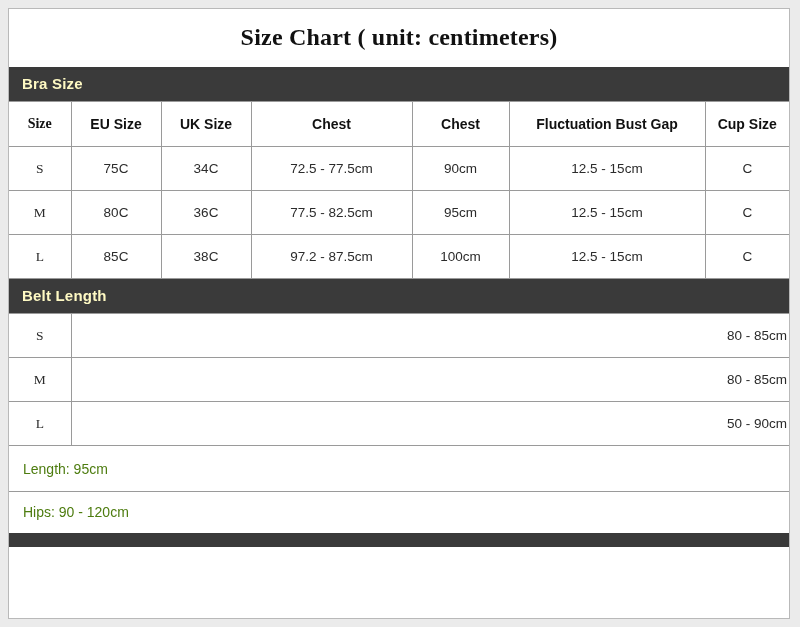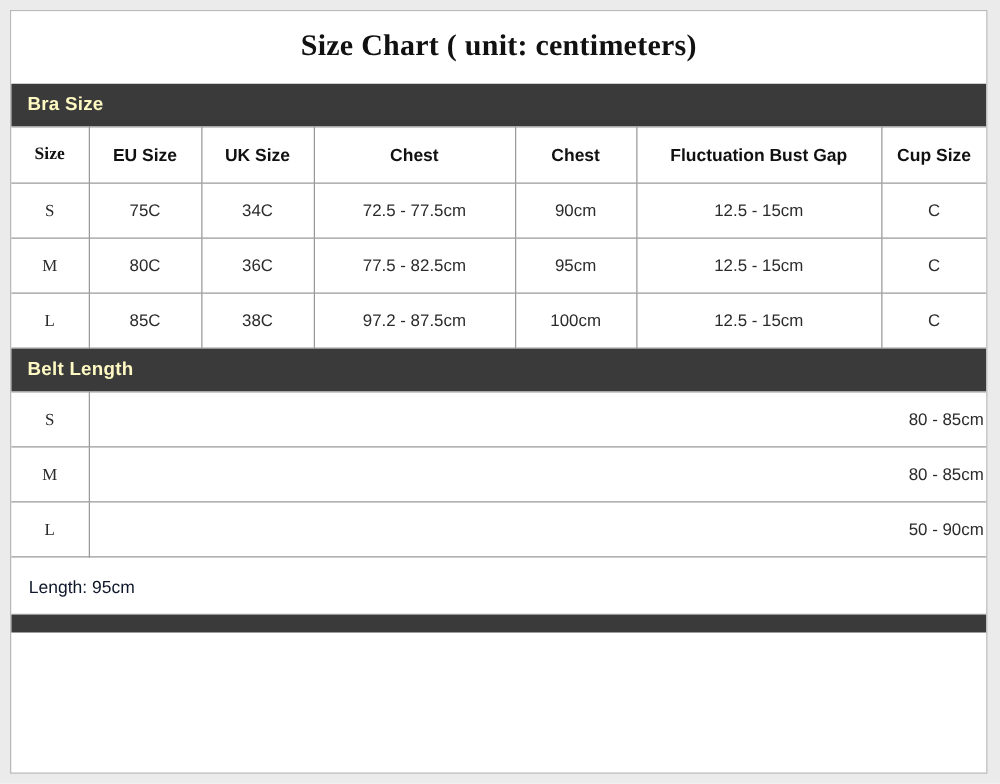--- a/index.html
+++ b/index.html
@@ -107,21 +107,21 @@
   table.grid td.left-value {
     text-align: right;
     padding-left: 22px;
   }
 
   
   .skirt-row {
     height: 46px;
     line-height: 46px;
     font-size: 14px;
-    color: #0f172a;
+    color: #4d7c0f;
     padding-left: 14px;
     border-bottom: 1px solid #9a9a9a;
     box-sizing: border-box;
   }
   .skirt-row.last {
     height: 41px;
     line-height: 41px;
     border-bottom: none;
   }
 </style>
@@ -204,16 +204,17 @@
       </tr>
       <tr>
         <td>L</td>
         <td class="left-value">50 - 90cm</td>
       </tr>
     </tbody>
   </table>
 
 
   <div class="skirt-row">Length: 95cm</div>
+  <div class="skirt-row last">Hips: 90 - 120cm</div>
 
   <div class="section-bar empty"></div>
 
 </div>
 
 </body></html>

